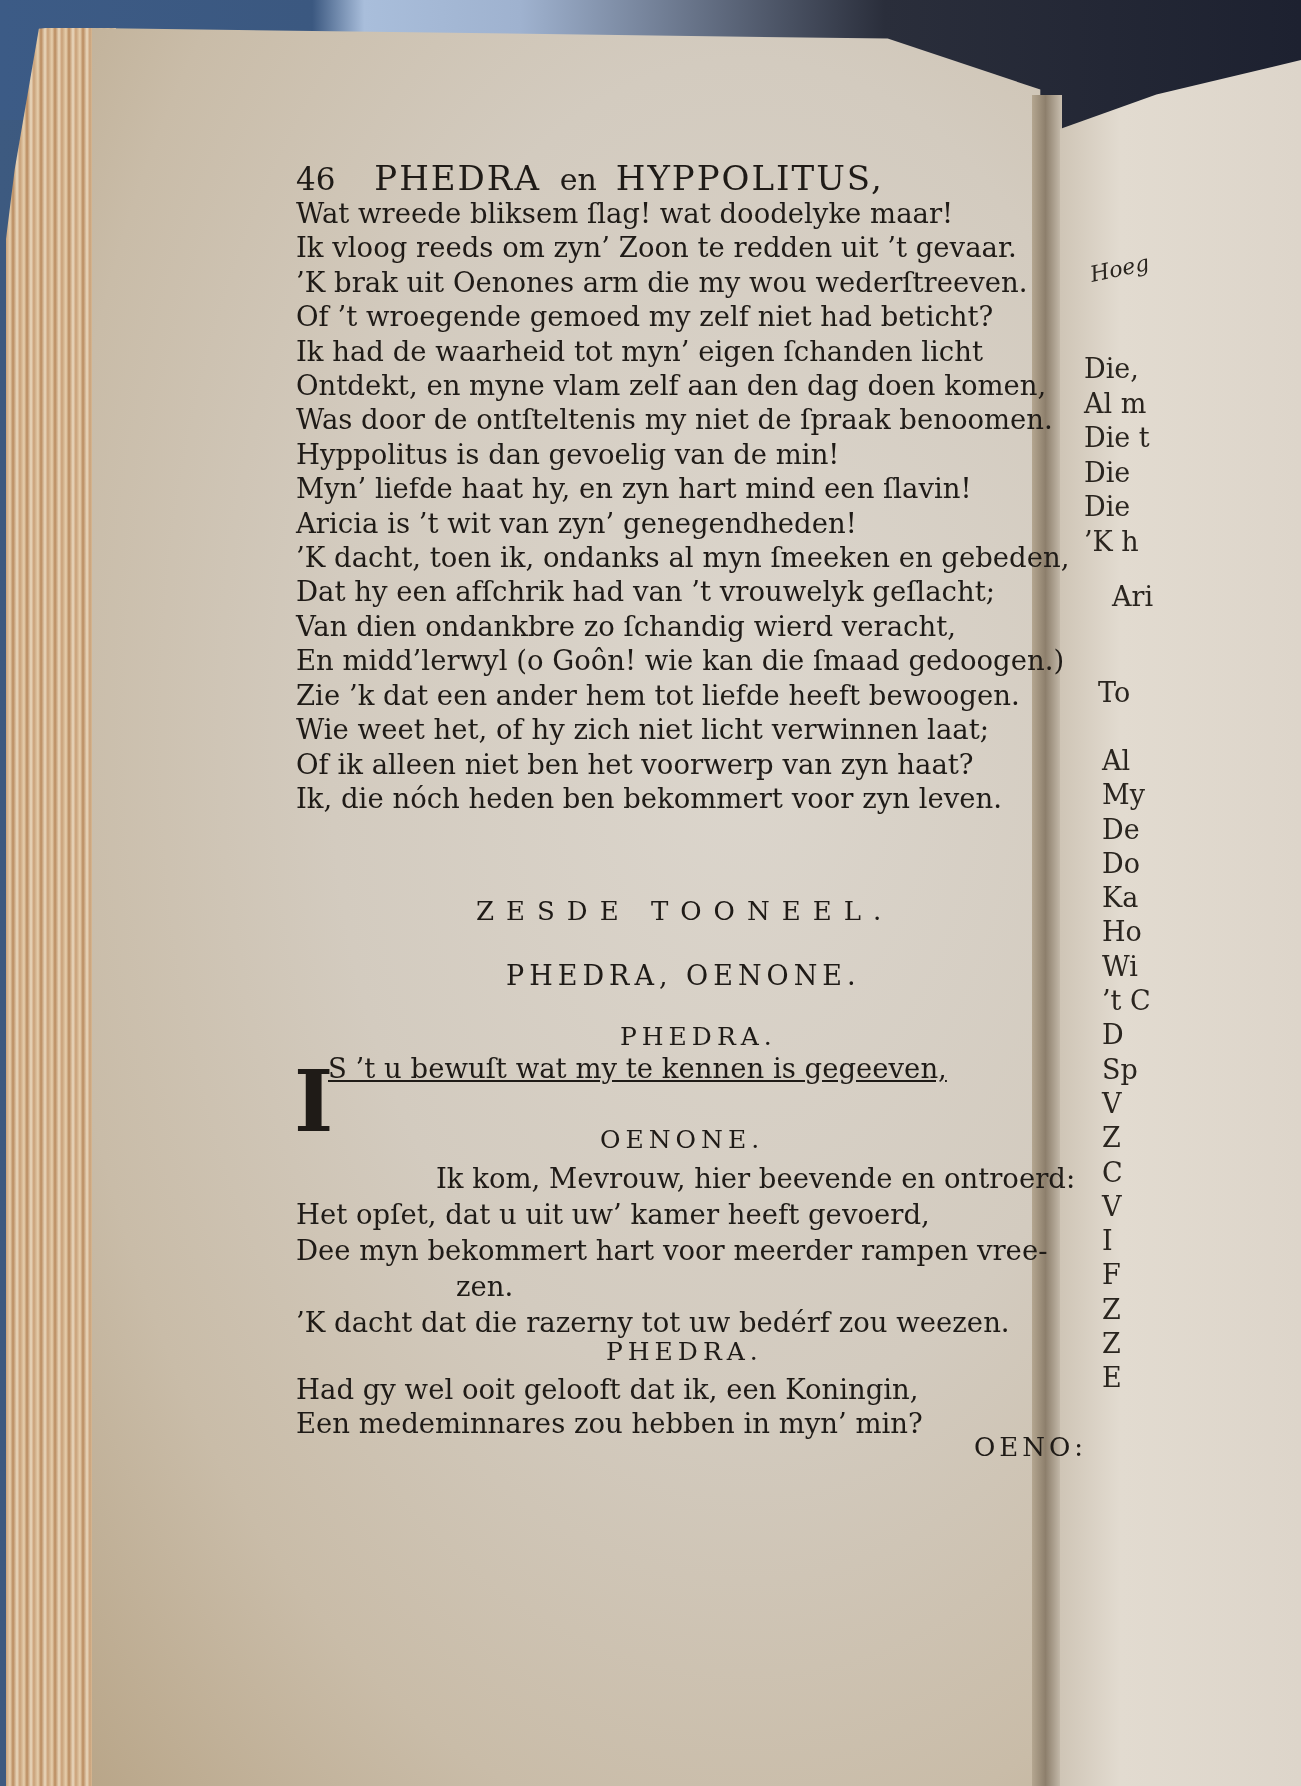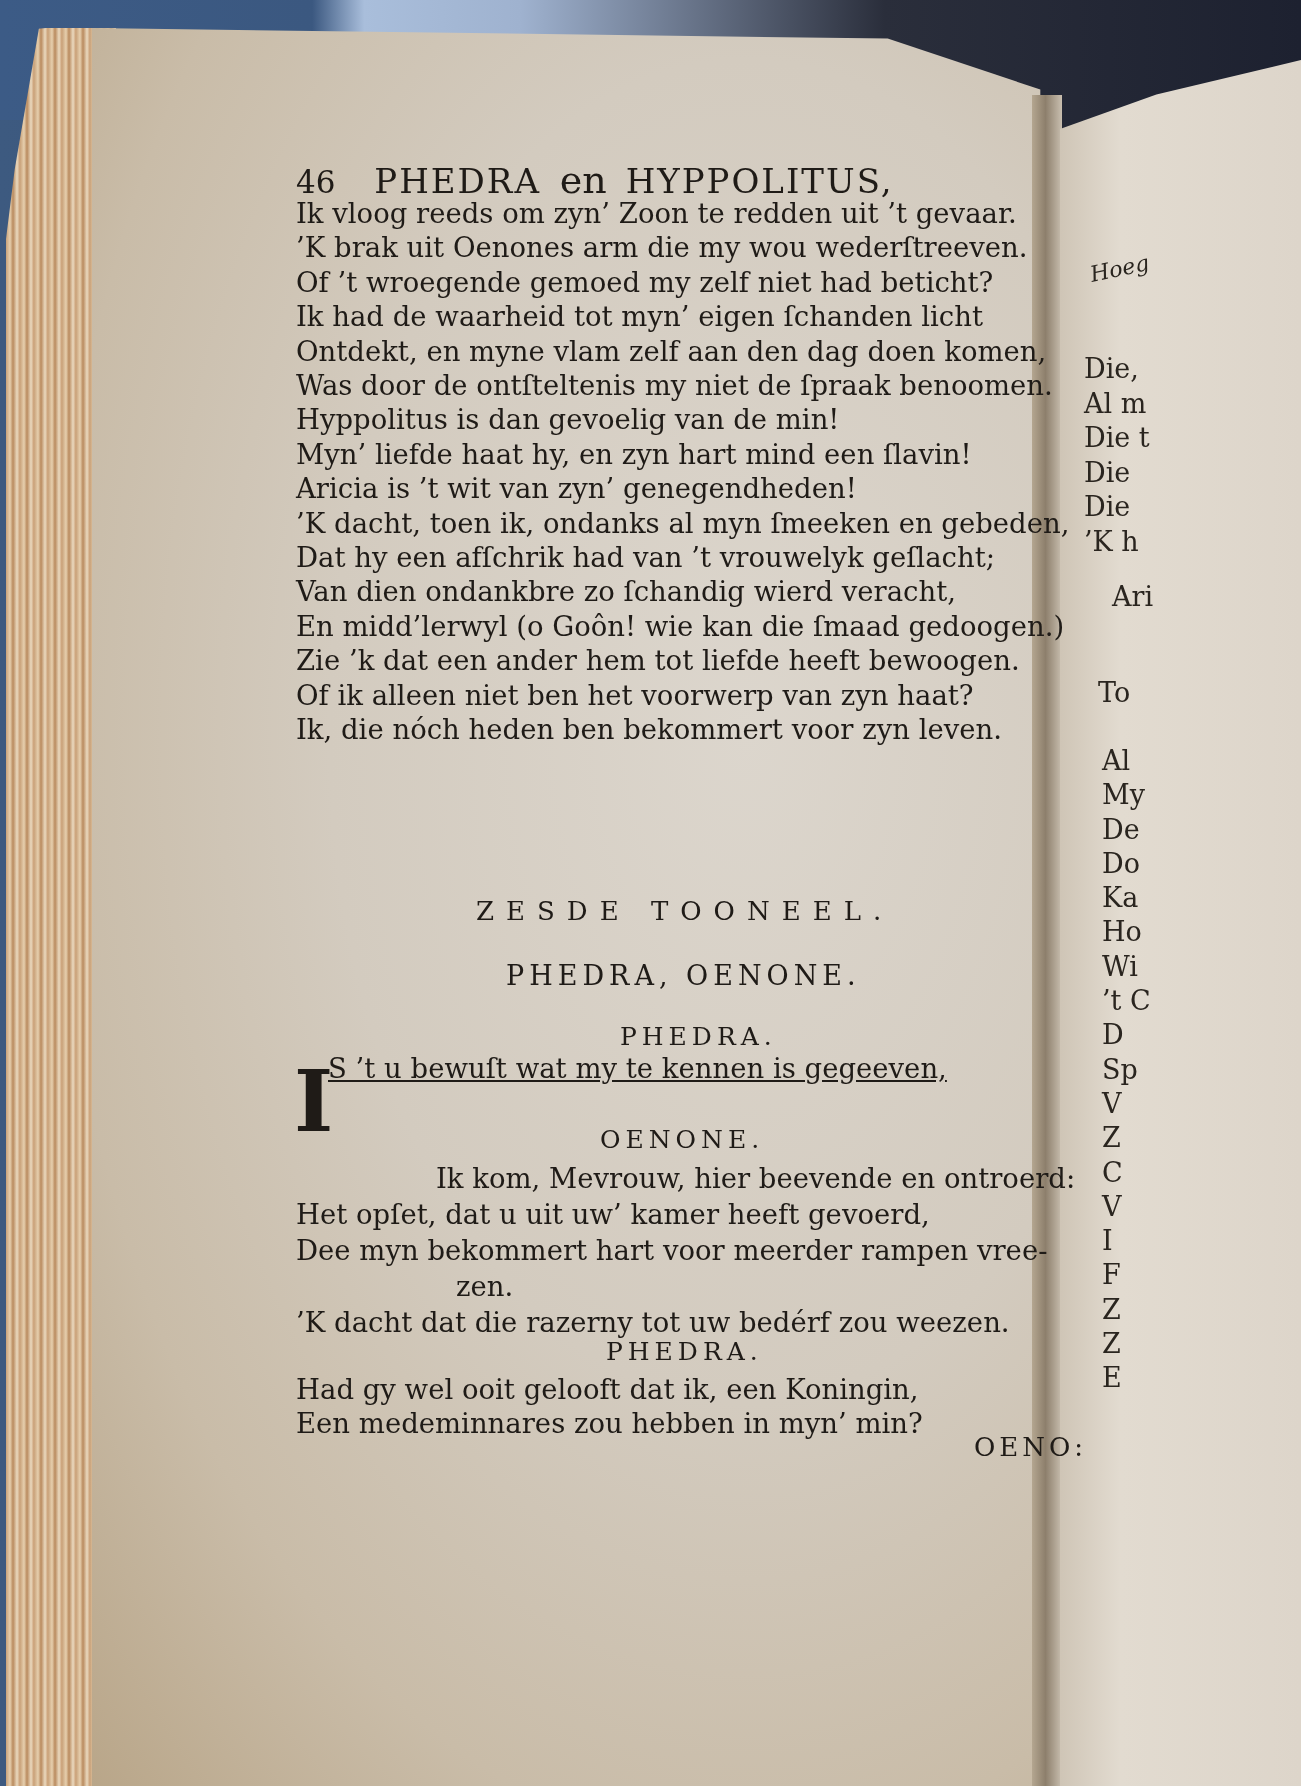--- a/index.html
+++ b/index.html
@@ -30,21 +30,21 @@
   }
   .right-page {
     position:absolute; left:1060px; top:60px; width:241px; height:1726px;
     background: linear-gradient(90deg, #cfc5b6 0%, #e2dbd0 25%, #ddd5ca 100%);
     clip-path: polygon(0 4%, 40% 2%, 100% 0, 100% 100%, 0 100%);
   }
 
   .text { color:#1f1b17; position:absolute; white-space:nowrap; }
   .header { left:296px; top:158px; font-size:34px; letter-spacing:2px; }
   .header .num { font-size:31px; margin-right:26px; letter-spacing:0; }
-  .header .en { font-size:38px; letter-spacing:0; margin:0 6px; }
+  .header .en { font-size:30px; letter-spacing:0; margin:0 6px; }
 
   .verse { position:absolute; left:296px; font-size:27.5px; line-height:34.4px; }
   .verse-block-1 { top:196px; }
   .line { display:block; white-space:nowrap; }
 
   .scene-title { left:476px; top:896px; font-size:26px; letter-spacing:12px; }
   .persons { left:506px; top:960px; font-size:27px; letter-spacing:5px; }
   .speaker { font-size:25px; letter-spacing:5px; }
   .sp-1 { left:620px; top:1022px; }
   .drop-cap { left:294px; top:1060px; font-size:84px; line-height:84px; font-weight:bold; }
@@ -72,34 +72,36 @@
 <div class="right-page"></div>
 
 <div class="text header">
   <span class="num">46</span>
   <span>PHEDRA</span>
   <span class="en">en</span>
   <span>HYPPOLITUS,</span>
 </div>
 
 <div class="text verse verse-block-1">
+  <span class="line">Wat wreede bliksem ſlag! wat doodelyke maar!</span>
   <span class="line">Ik vloog reeds om zyn’ Zoon te redden uit ’t gevaar.</span>
   <span class="line">’K brak uit Oenones arm die my wou wederſtreeven.</span>
   <span class="line">Of ’t wroegende gemoed my zelf niet had beticht?</span>
   <span class="line">Ik had de waarheid tot myn’ eigen ſchanden licht</span>
   <span class="line">Ontdekt, en myne vlam zelf aan den dag doen komen,</span>
   <span class="line">Was door de ontſteltenis my niet de ſpraak benoomen.</span>
   <span class="line">Hyppolitus is dan gevoelig van de min!</span>
   <span class="line">Myn’ liefde haat hy, en zyn hart mind een ſlavin!</span>
   <span class="line">Aricia is ’t wit van zyn’ genegendheden!</span>
   <span class="line">’K dacht, toen ik, ondanks al myn ſmeeken en gebeden,</span>
   <span class="line">Dat hy een afſchrik had van ’t vrouwelyk geſlacht;</span>
   <span class="line">Van dien ondankbre zo ſchandig wierd veracht,</span>
   <span class="line">En midd’lerwyl (o Goôn! wie kan die ſmaad gedoogen.)</span>
   <span class="line">Zie ’k dat een ander hem tot liefde heeft bewoogen.</span>
+  <span class="line">Wie weet het, of hy zich niet licht verwinnen laat;</span>
   <span class="line">Of ik alleen niet ben het voorwerp van zyn haat?</span>
   <span class="line">Ik, die nóch heden ben bekommert voor zyn leven.</span>
 </div>
 
 <div class="text scene-title">ZESDE TOONEEL.</div>
 <div class="text persons">PHEDRA, OENONE.</div>
 
 <div class="text speaker sp-1">PHEDRA.</div>
 <div class="text drop-cap">I</div>
 <div class="text verse block-2">

